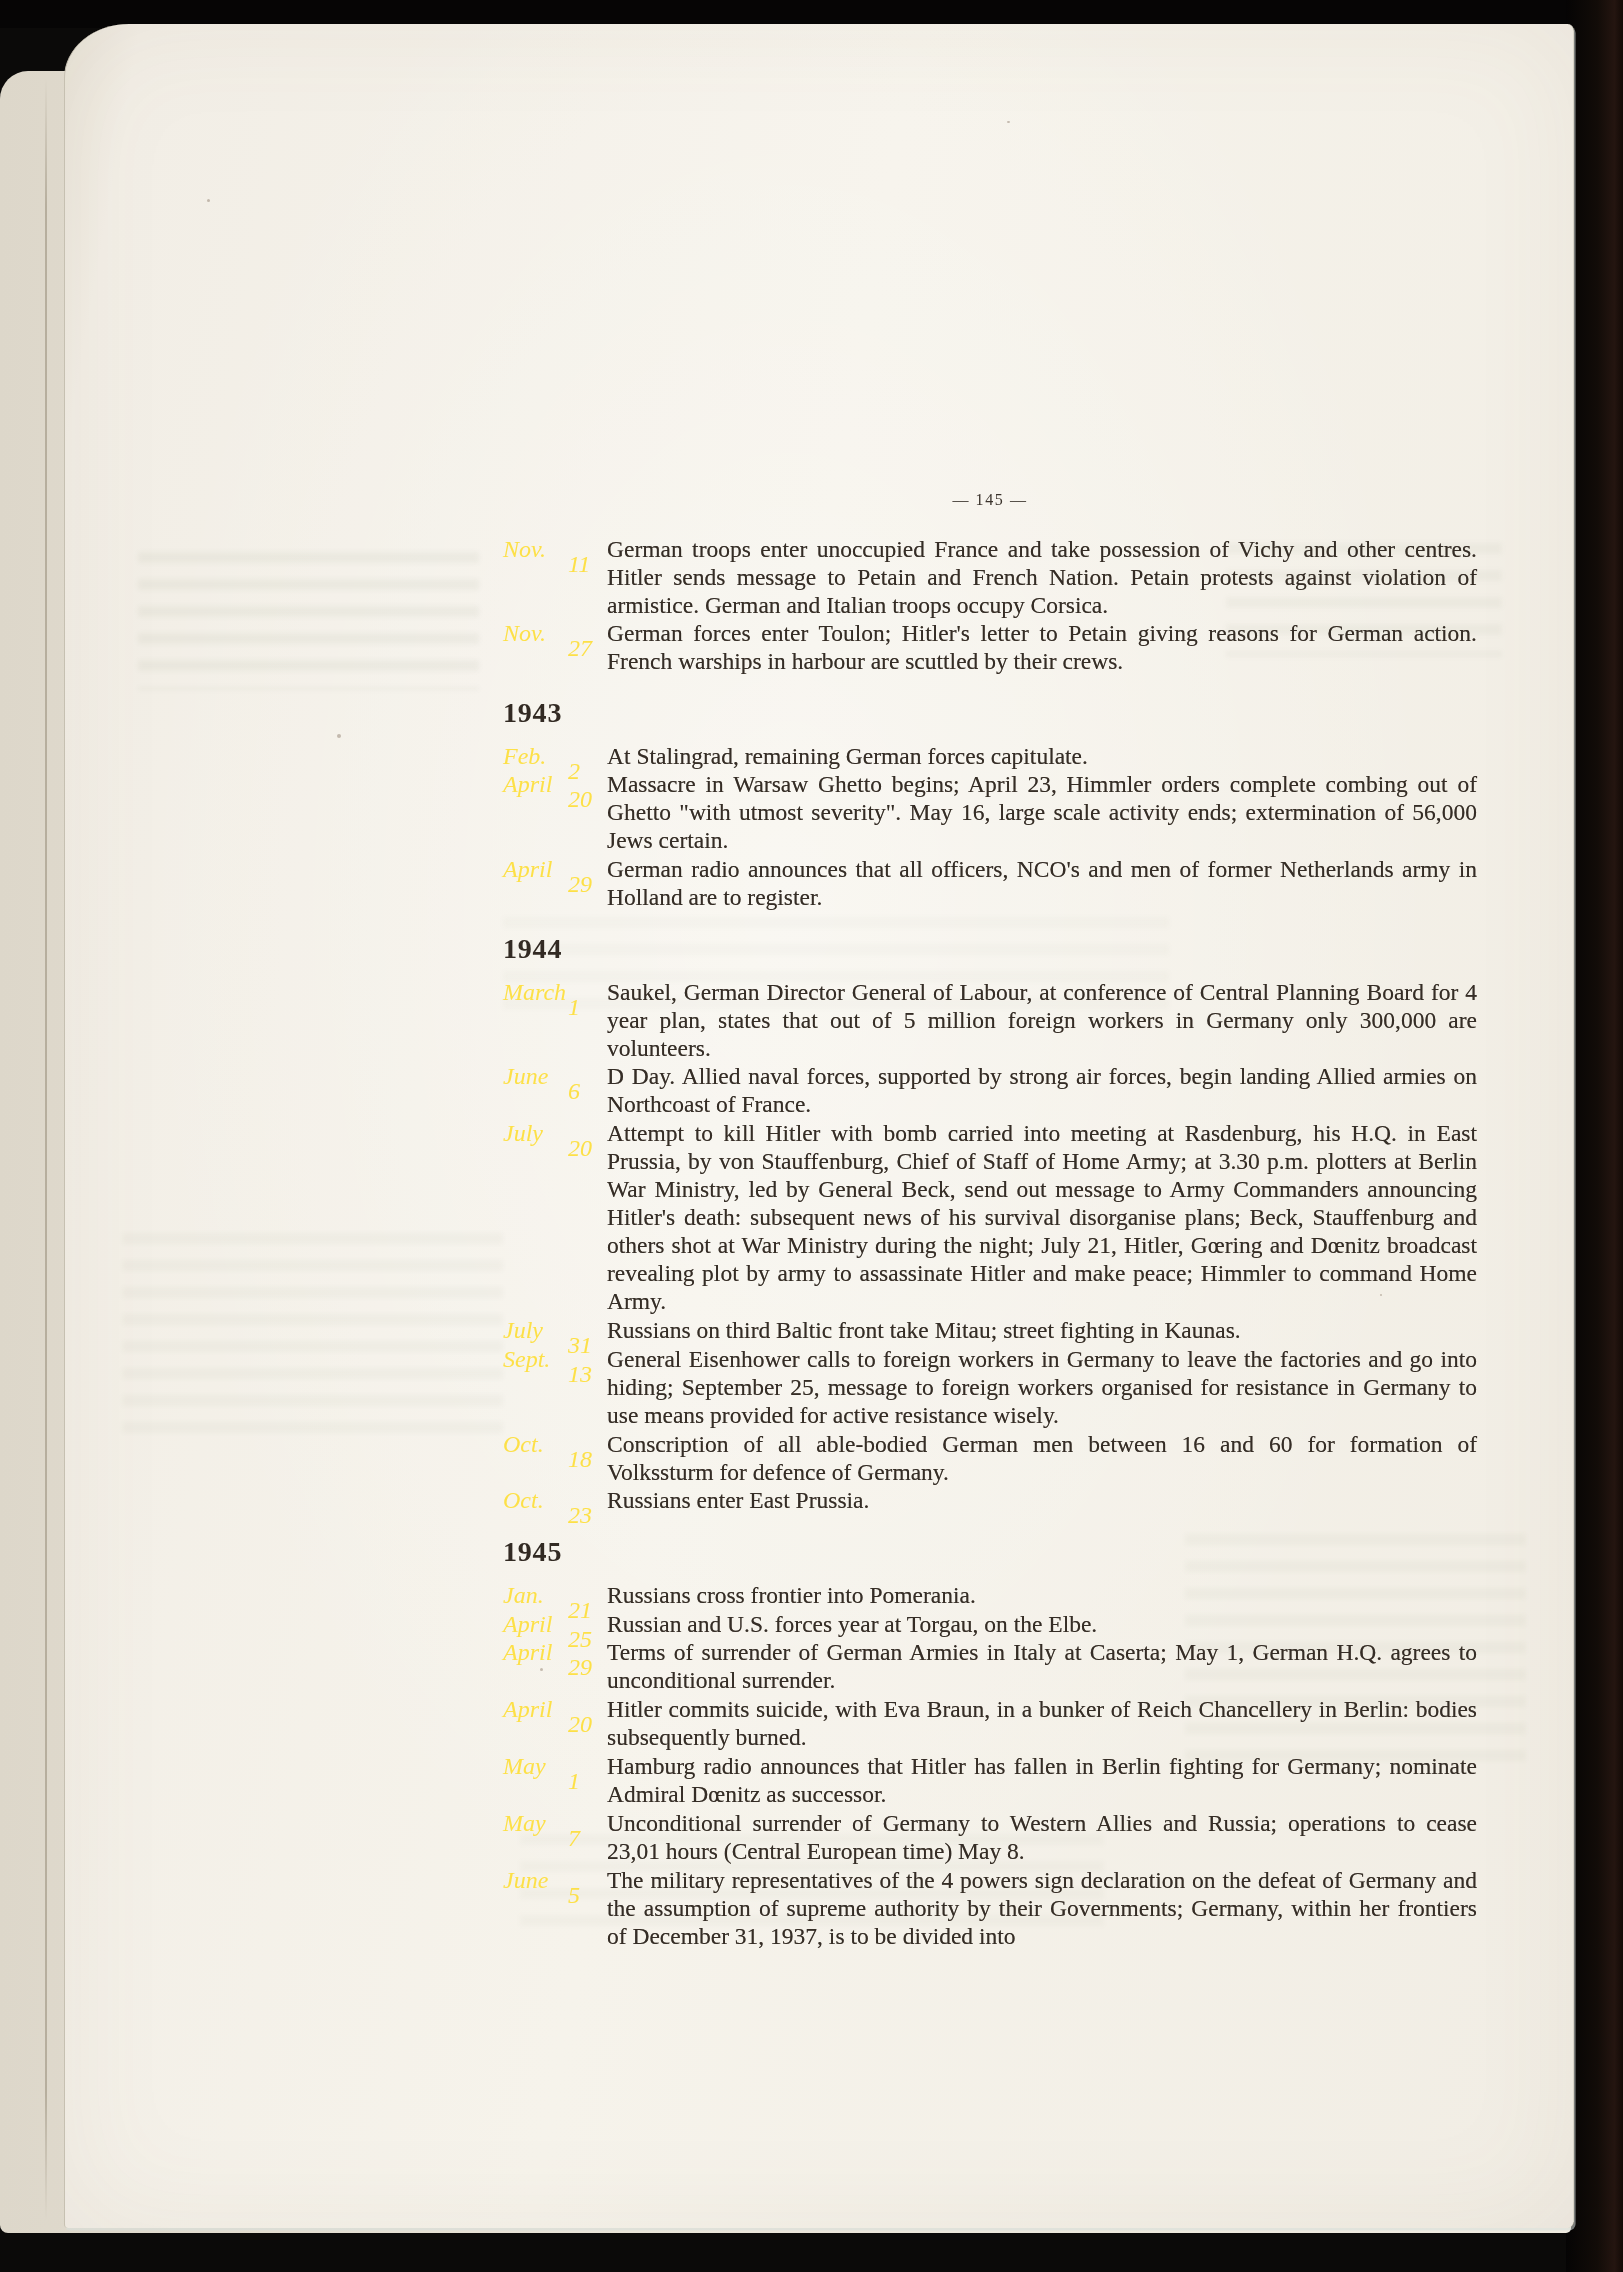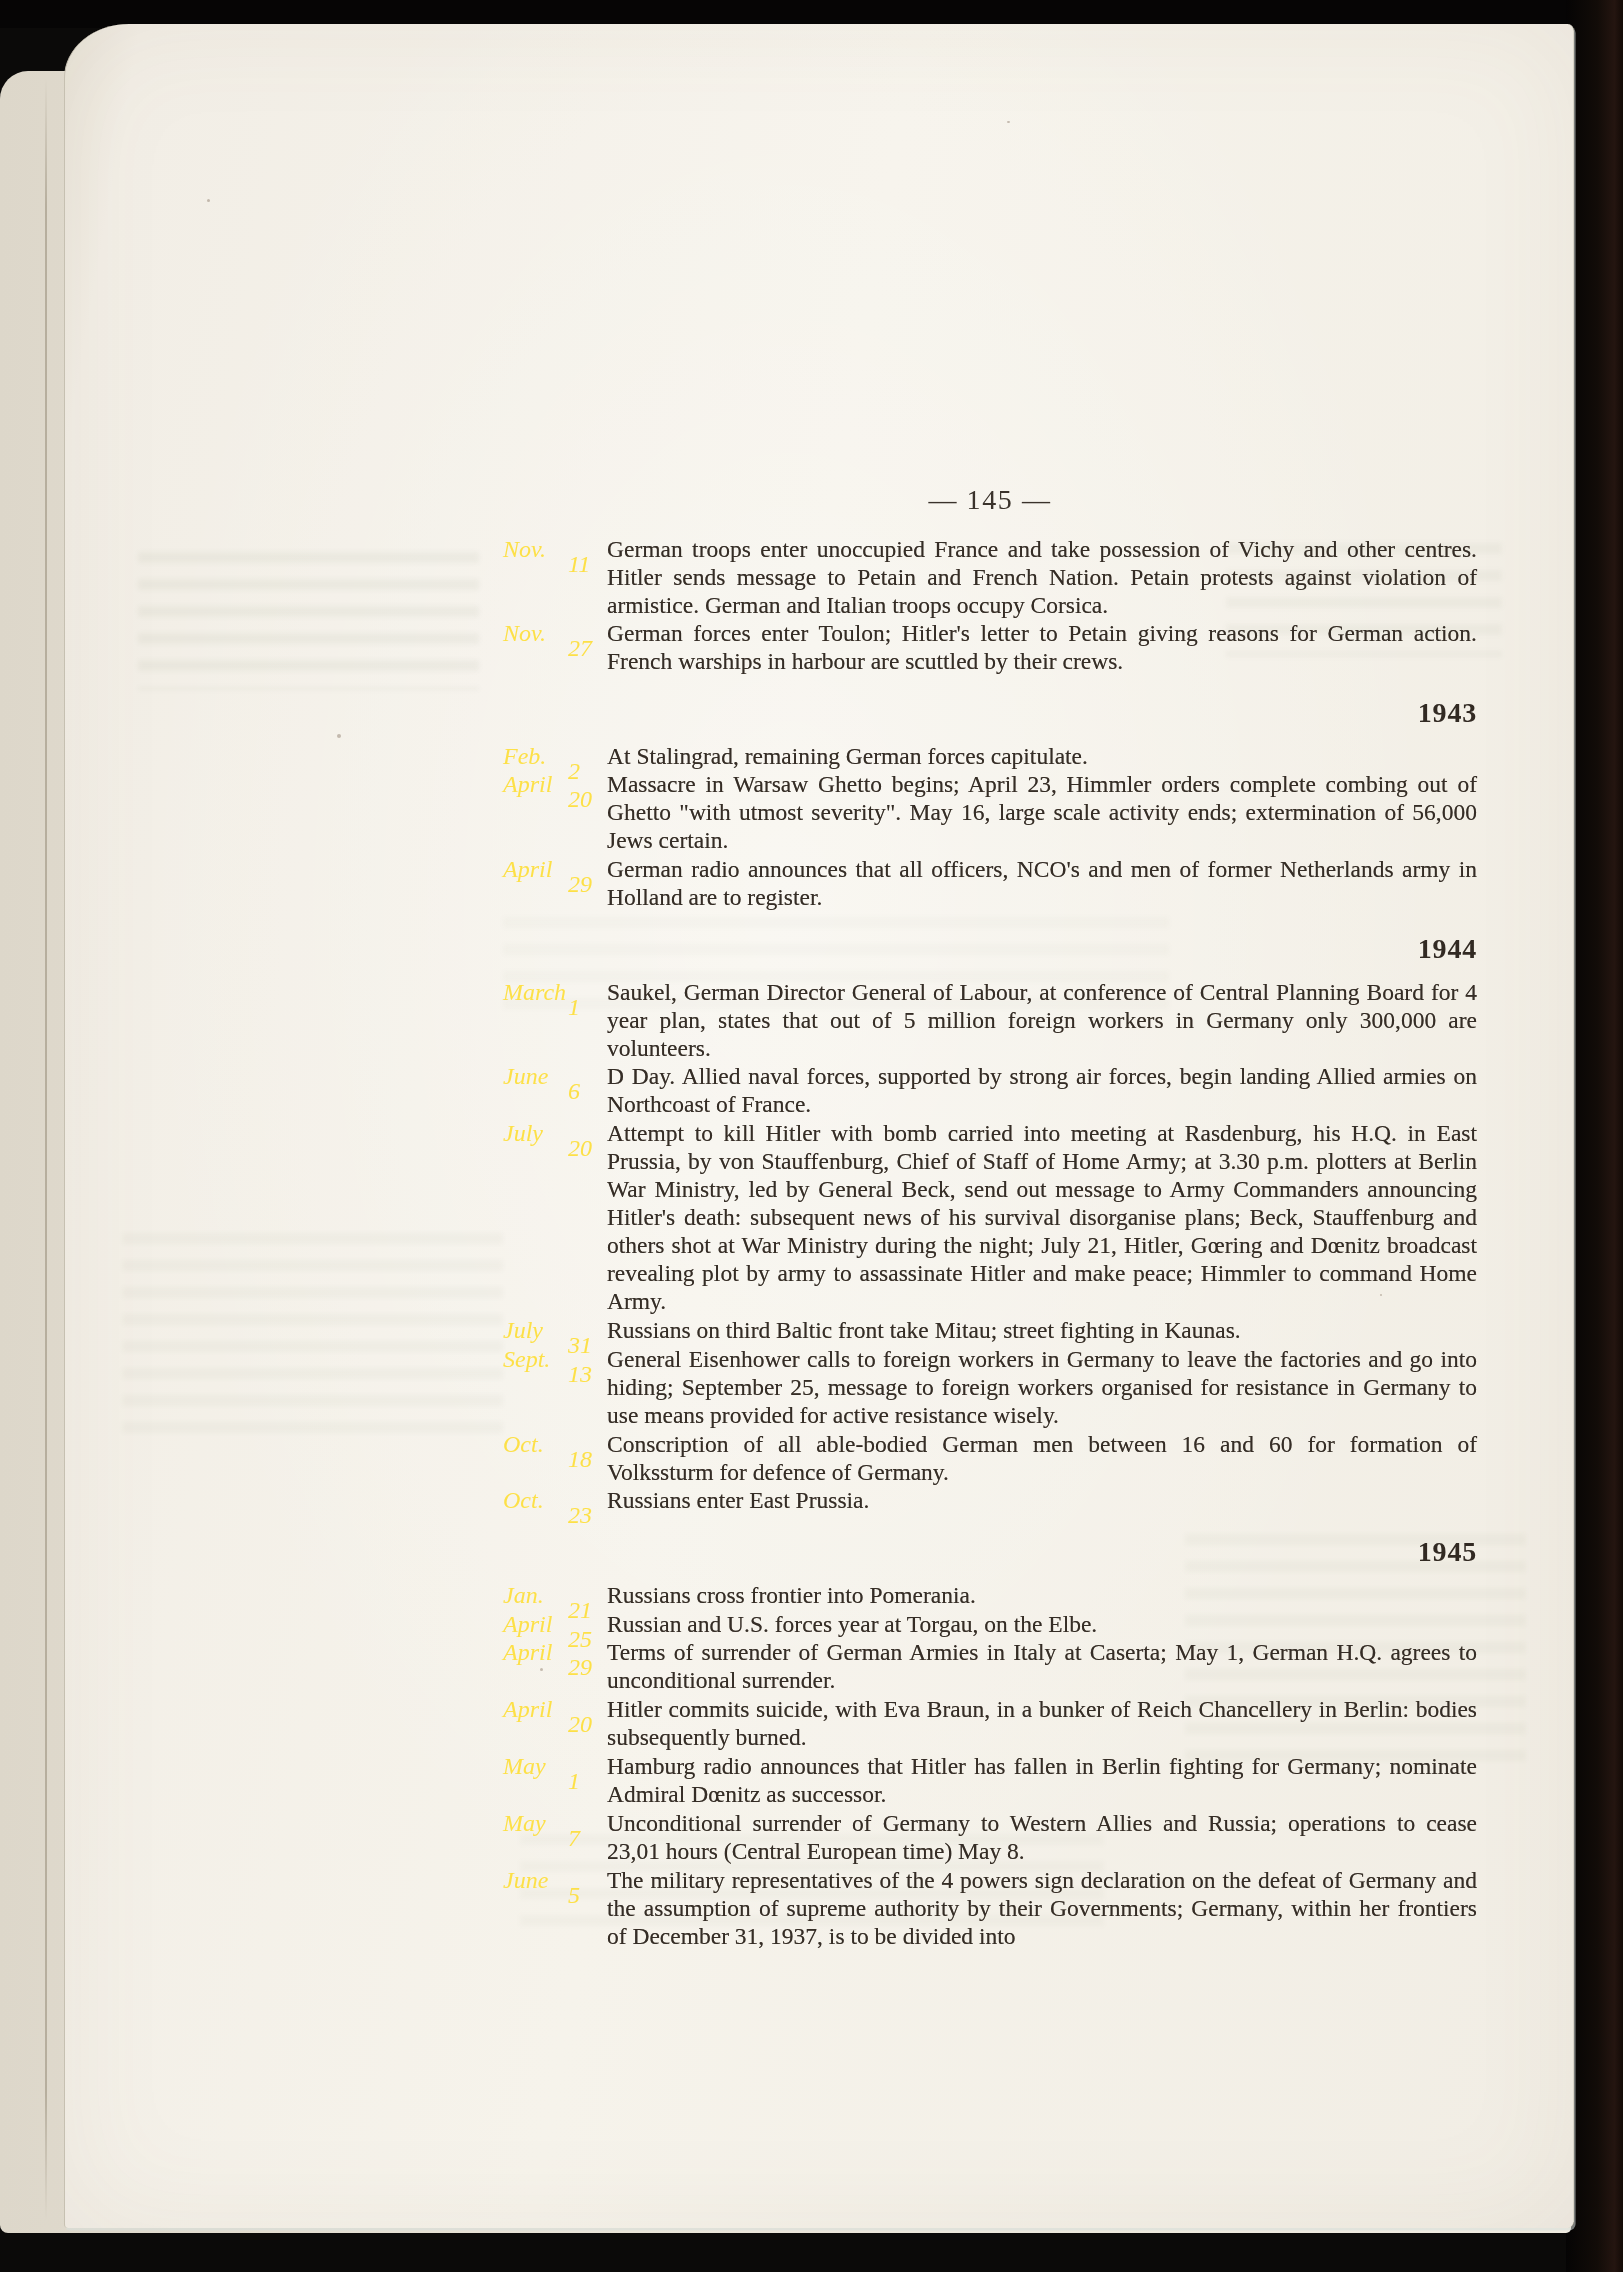--- a/index.html
+++ b/index.html
@@ -46,27 +46,27 @@
     pointer-events:none;
   }
   .speck{position:absolute;border-radius:50%;background:rgba(115,95,75,.38);}
   
   .text-block{
     position:absolute;left:503px;top:484px;width:974px;
     color:#352d26;
   }
   .page-number{
     text-align:center;
-    font-size:28px;line-height:31px;
+    font-size:16px;line-height:31px;
     letter-spacing:1.6px;
     margin-bottom:19.5px;
     color:#3a322b;
   }
   .year-header{
-    text-align:right;
+    text-align:left;
     font-size:28px;line-height:34px;
     font-weight:bold;
     letter-spacing:0.8px;
     margin:21px 0 11.4px 0;
     color:#322a23;
   }
   .entry{display:flex;margin:0 0 0.8px 0;}
   .entry .date{
     flex:0 0 104px;
     position:relative;

